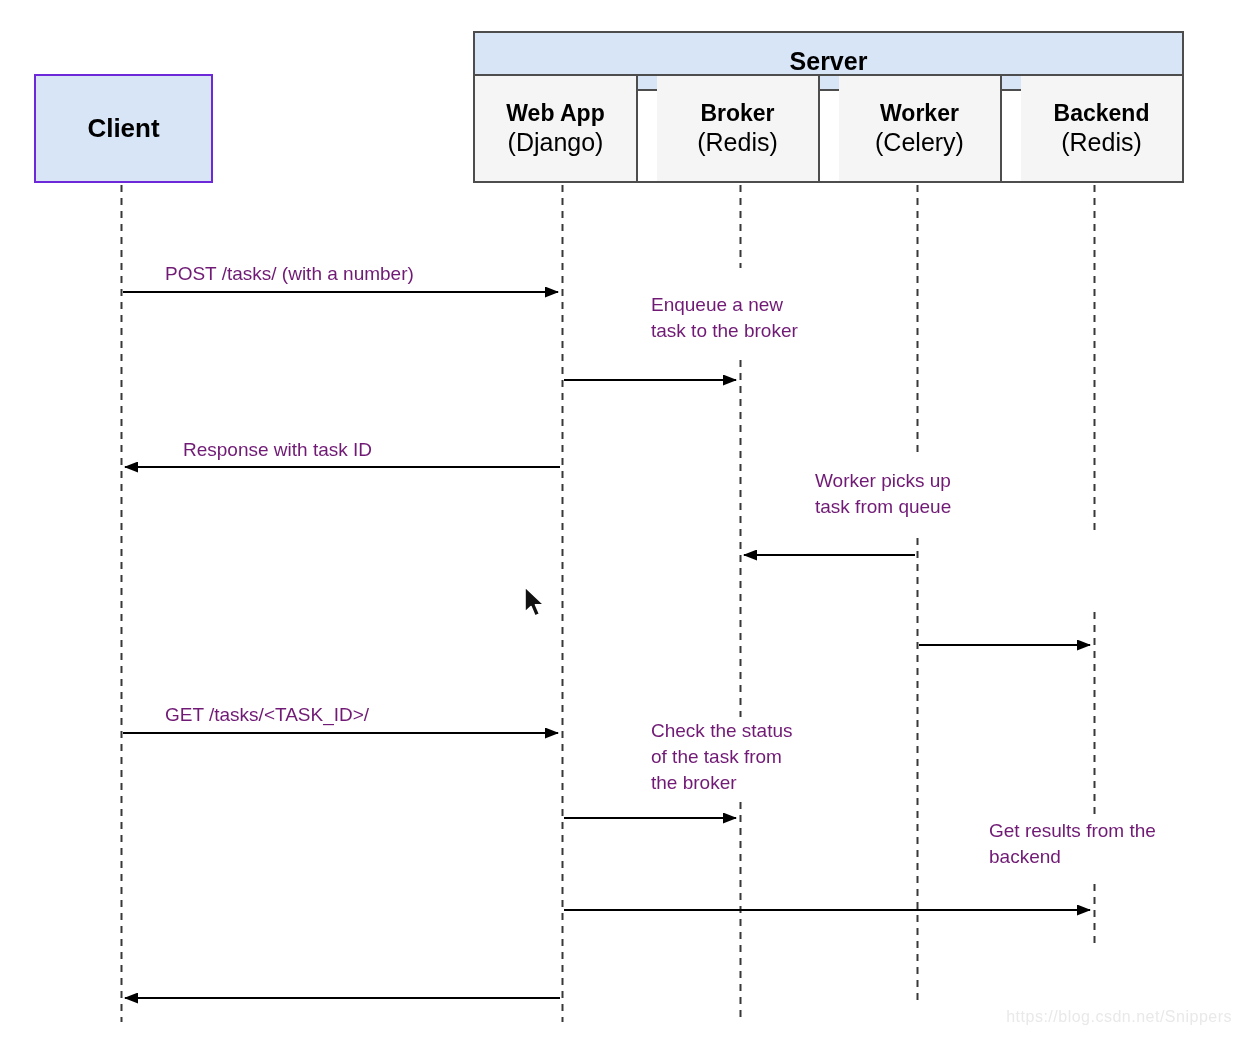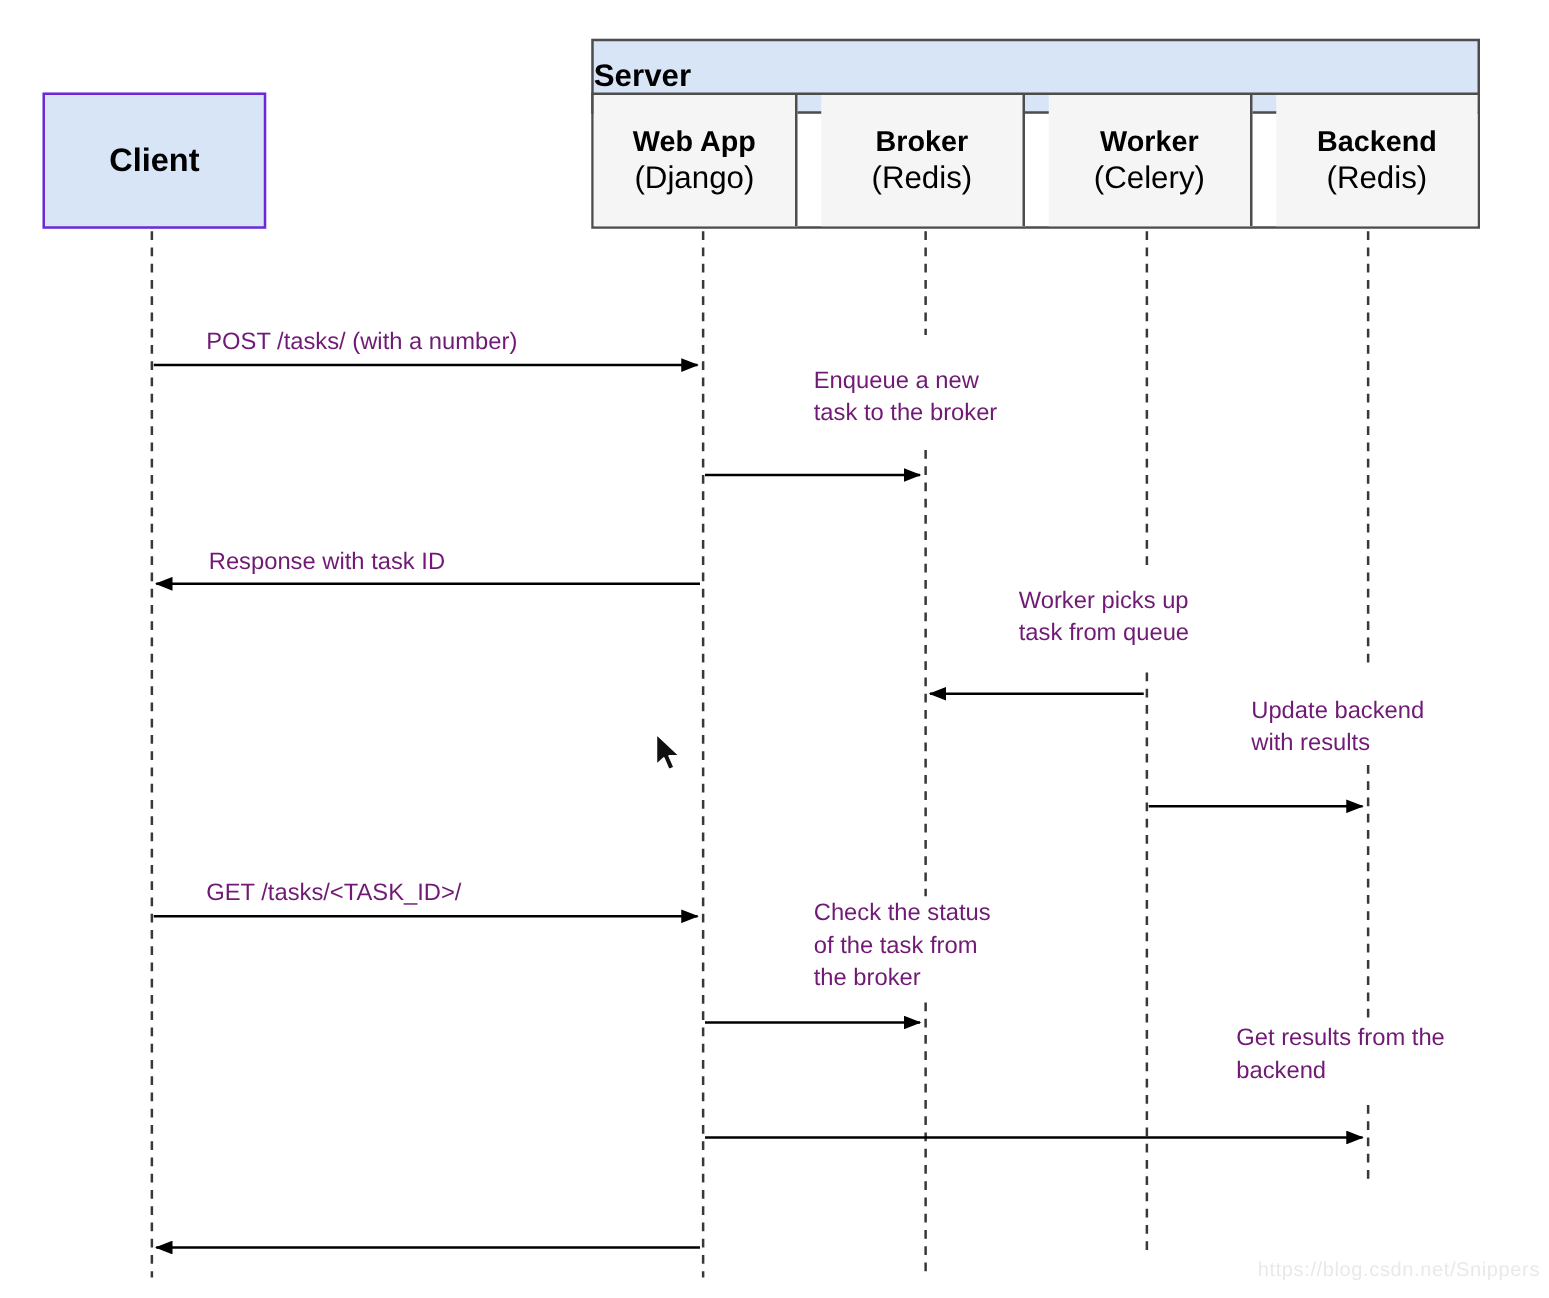--- a/index.html
+++ b/index.html
@@ -19,21 +19,21 @@
     background: #d8e5f7;
     border: 2px solid #6d28d9;
     display: flex; align-items: center; justify-content: center;
     font-size: 26px; font-weight: bold; color: #000;
     z-index: 0;
   }
   .server-header {
     left: 473px; top: 31px; width: 711px; height: 60px;
     background: #d8e5f7;
     border: 2px solid #4d4d4d;
-    display: flex; align-items: center; 
+    display: flex; align-items: center; justify-content: center;
     font-size: 25px; font-weight: bold; color: #000;
     z-index: 0;
   }
   .server-columns {
     left: 473px; top: 74px; width: 711px; height: 109px;
     border: 2px solid #4d4d4d;
     display: flex;
     z-index: 0;
     gap: 19px;
   }
@@ -131,25 +131,23 @@
     <line x1="919" y1="645" x2="1090" y2="645" stroke="#000" stroke-width="2" marker-end="url(#arrowhead)"></line>
     <line x1="123" y1="733" x2="558" y2="733" stroke="#000" stroke-width="2" marker-end="url(#arrowhead)"></line>
     <line x1="564" y1="818" x2="736" y2="818" stroke="#000" stroke-width="2" marker-end="url(#arrowhead)"></line>
     <line x1="564" y1="910" x2="1090" y2="910" stroke="#000" stroke-width="2" marker-end="url(#arrowhead)"></line>
     <line x1="560" y1="998" x2="125" y2="998" stroke="#000" stroke-width="2" marker-end="url(#arrowhead)"></line>
   </svg>
 
   <div class="msg-label" style="left:160px; top:260px;">POST /tasks/ (with a number)</div>
   <div class="msg-label" style="left:646px; top:291px;">Enqueue a new
 task to the broker</div>
-  <div class="msg-label" style="left:162px; top:436px;">Response with task ID</div>
+  <div class="msg-label" style="left:178px; top:436px;">Response with task ID</div>
   <div class="msg-label" style="left:810px; top:467px;">Worker picks up
 task from queue</div>
-  <div class="msg-label" style="left:996px; top:555px;">Update backend
-with results</div>
   <div class="msg-label" style="left:160px; top:701px;">GET /tasks/&lt;TASK_ID&gt;/</div>
   <div class="msg-label" style="left:646px; top:717px;">Check the status
 of the task from
 the broker</div>
   <div class="msg-label" style="left:984px; top:817px;">Get results from the
 backend</div>
 
   <div class="watermark">https://blog.csdn.net/Snippers</div>
 
   <svg class="abs cursor-wrap" width="28" height="34" viewBox="0 0 28 34">

